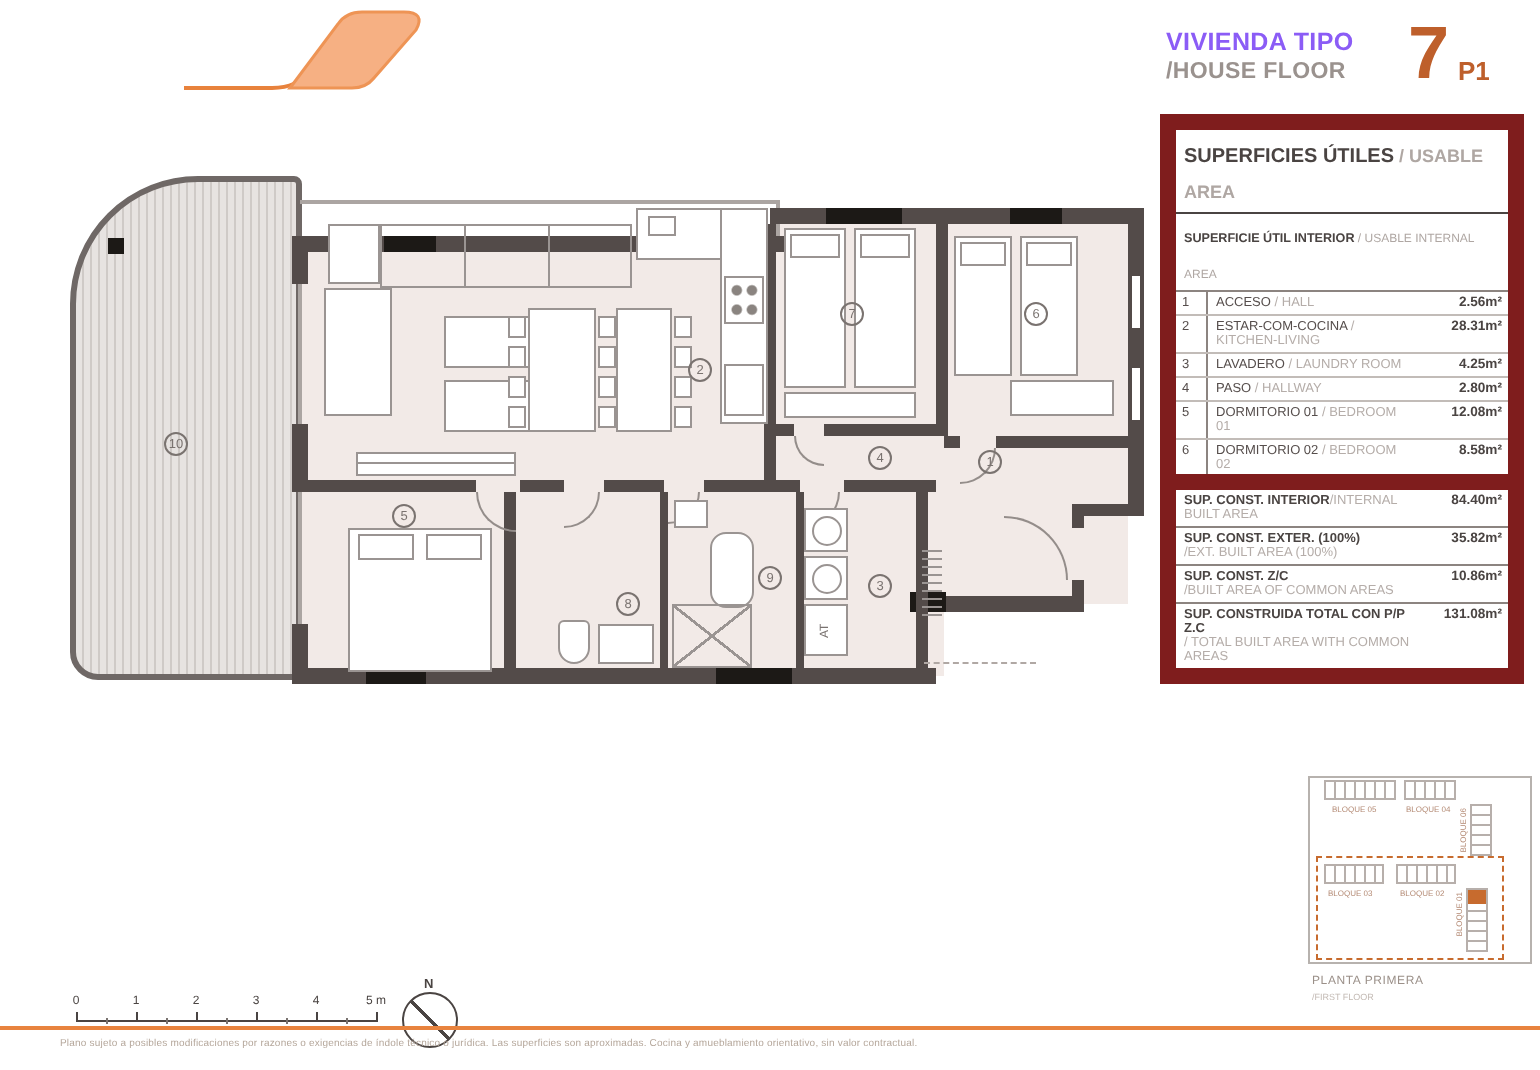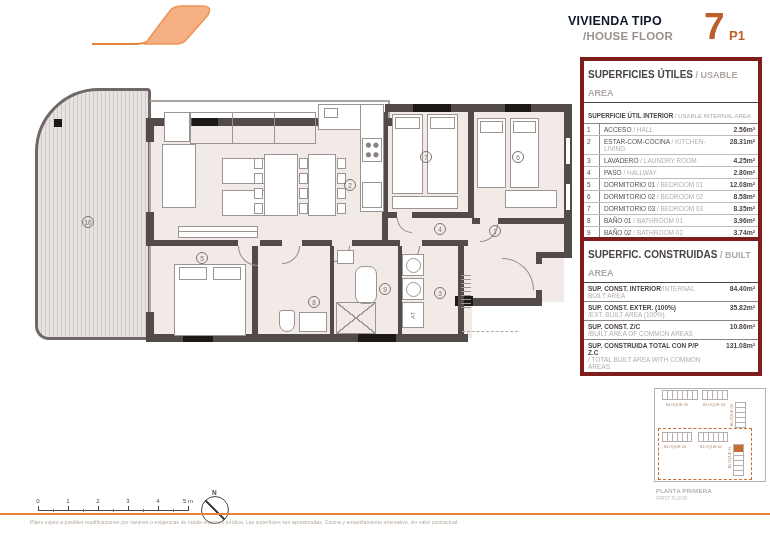--- a/index.html
+++ b/index.html
@@ -27,26 +27,26 @@
       radial-gradient(circle at 30% 28%, #8a8480 2.2px, transparent 3px),
       radial-gradient(circle at 72% 28%, #8a8480 2.2px, transparent 3px),
       radial-gradient(circle at 30% 72%, #8a8480 2.2px, transparent 3px),
       radial-gradient(circle at 72% 72%, #8a8480 2.2px, transparent 3px);}
   .stairs{background:repeating-linear-gradient(0deg,#9A9492 0 1px,transparent 1px 4px);}
   .terr{position:absolute;left:35px;top:88px;width:116px;height:252px;box-sizing:border-box;
         border:3px solid #6F6866;border-radius:64px 4px 4px 14px;
         background:repeating-linear-gradient(90deg,#E7E3E1 0 3px,#CFCAC7 3px 4px);}
   .dash{position:absolute;border-top:1px dashed #B0A8A4;height:0;}
   
-  .hTitleEs{position:absolute;left:568px;top:14px;font-size:12.5px;font-weight:bold;color:#0f172a;letter-spacing:.2px;}
+  .hTitleEs{position:absolute;left:583px;top:14px;font-size:12.5px;font-weight:bold;color:#8b5cf6;letter-spacing:.2px;}
   .hTitleEn{position:absolute;left:583px;top:30px;font-size:11.5px;font-weight:bold;color:#9A928E;letter-spacing:.2px;}
   .hNum{position:absolute;left:704px;top:6px;font-size:37px;font-weight:bold;color:#BE5F2B;}
   .hP1{position:absolute;left:729px;top:28px;font-size:13px;font-weight:bold;color:#BE5F2B;}
   
-  .tbl{position:absolute;left:580px;width:182px;background:#fff;border:4px solid #7f1d1d;box-sizing:border-box;}
+  .tbl{position:absolute;left:580px;width:182px;background:#fff;border:8px solid #7f1d1d;box-sizing:border-box;}
   .tbl .hd{padding:3px 4px 2px 4px;border-bottom:1px solid #4A4442;}
   .hd .t1{font-size:10px;font-weight:bold;color:#4A4442;}
   .hd .t2{font-size:9px;font-weight:bold;color:#AFA7A3;}
   .sub{padding:1px 4px;border-bottom:1px solid #8C8480;}
   .sub .t1{font-size:6.3px;font-weight:bold;color:#4A4442;}
   .sub .t2{font-size:6px;color:#AFA7A3;}
   .trow{display:flex;align-items:stretch;border-bottom:1px solid #C2BCB8;font-size:6.5px;}
   .trow:last-child{border-bottom:none;}
   .tnum{width:12px;border-right:1px solid #8C8480;text-align:left;padding:2px 0 2px 3px;color:#564E4C;}
   .tname{flex:1;padding:2px 2px 2px 4px;}
@@ -160,23 +160,20 @@
       <span class="tname"><span class="es">TERRAZA CUBIERTA (100%)</span><span class="en blk">/ COVERED TERRACE (100%)</span></span>
       <span class="tval">30.00m²</span>
     </div>
   <div class="totrow">
     <span class="tname"><span class="es">SUPERFICIE ÚTIL TOTAL</span><span class="en"> / TOTAL USABLE AREA</span></span>
     <span class="tval">104.63m²</span>
   </div>
 </div>
 
 <div class="tbl" style="top:237px;">
-  <div class="hd">
-    <span class="t1">SUPERFIC. CONSTRUIDAS</span><span class="t2"> / BUILT AREA</span>
-  </div>
   <div class="brow">
       <span class="bname"><span class="es">SUP. CONST. INTERIOR</span><span class="en">/INTERNAL BUILT AREA</span></span>
       <span class="bval">84.40m²</span>
     </div>
   <div class="brow">
       <span class="bname"><span class="es">SUP. CONST. EXTER. (100%)</span><span class="en blk">/EXT. BUILT AREA (100%)</span></span>
       <span class="bval">35.82m²</span>
     </div>
   <div class="brow">
       <span class="bname"><span class="es">SUP. CONST. Z/C</span><span class="en blk">/BUILT AREA OF COMMON AREAS</span></span>

